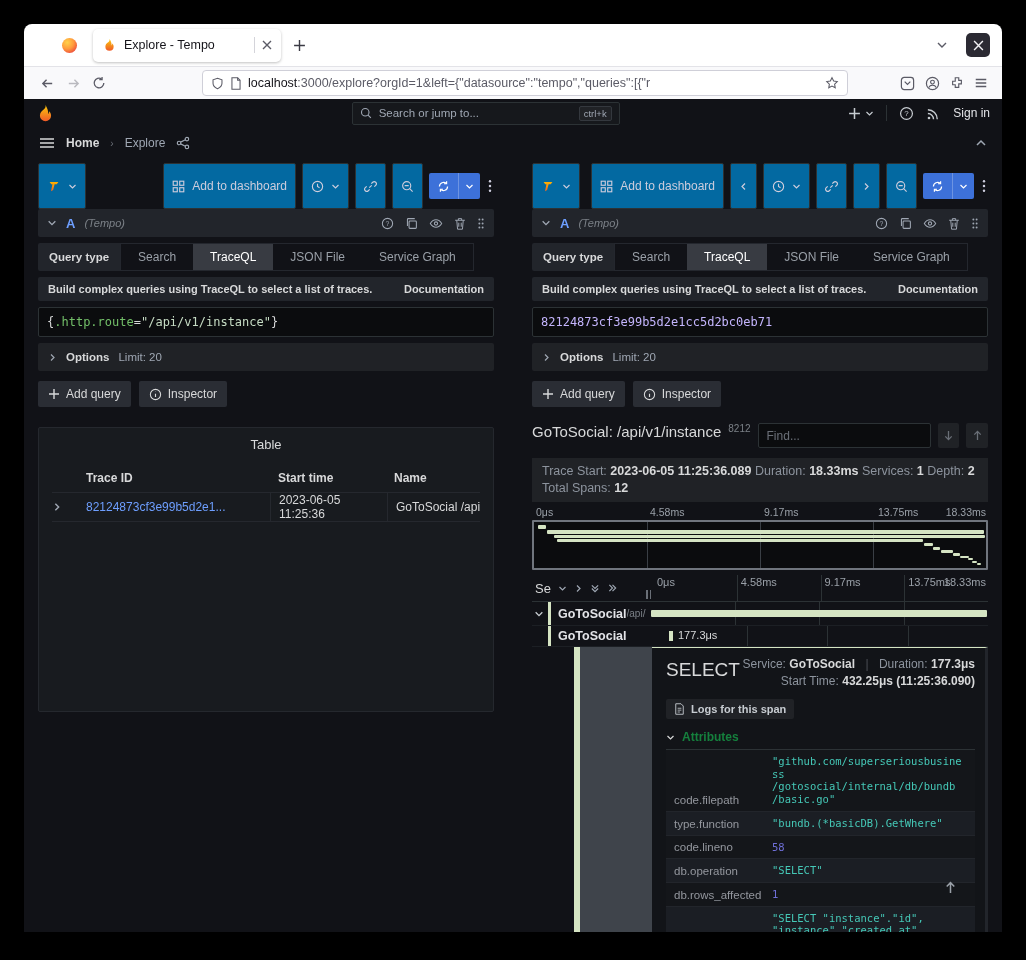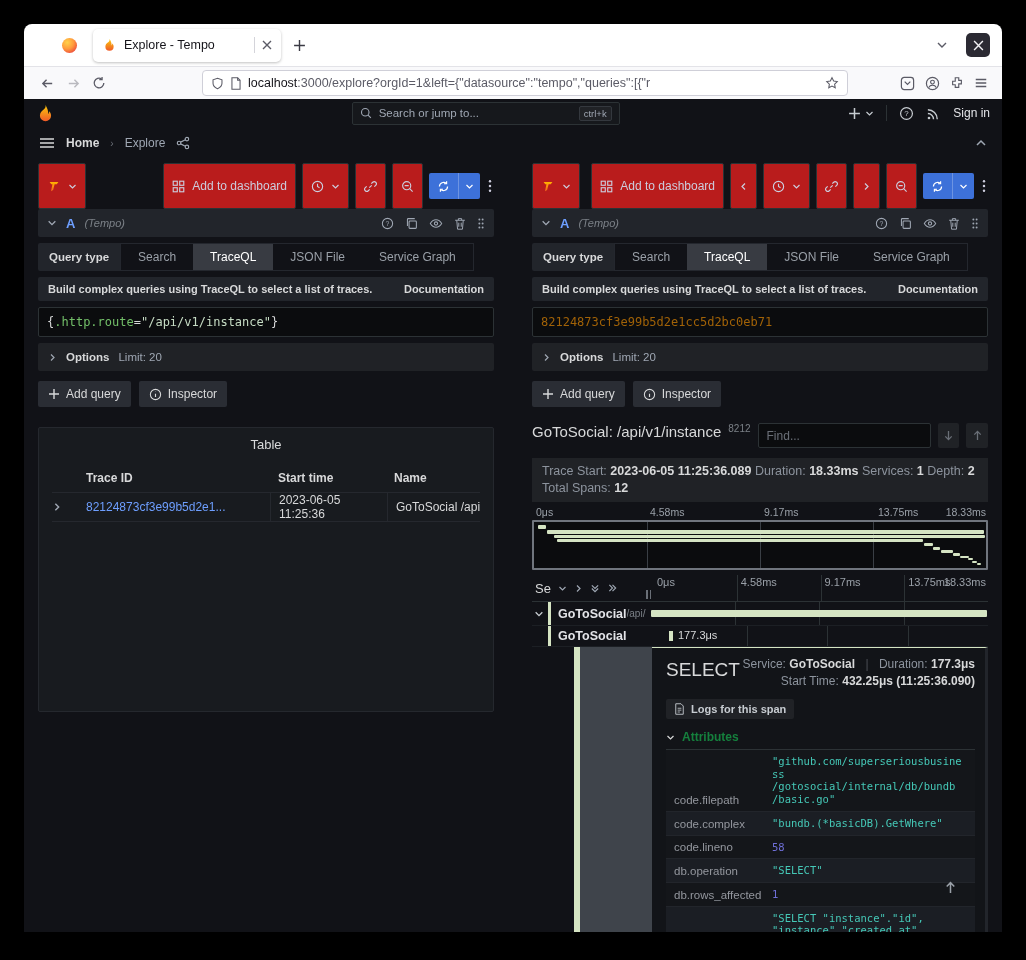--- a/index.html
+++ b/index.html
@@ -45,21 +45,21 @@
   .signin{font-size:12px;color:#e3e4e8;}
   .crumbbar{flex:0 0 32px;display:flex;align-items:center;gap:11px;padding:0 15px;font-size:12px;}
   .crumb-home{color:#d8d9da;font-weight:600;}
   .crumb-sep{color:#6a6f77;font-size:10px;}
   .crumb-cur{color:#9fa7b3;}
   .collapse-top{margin-left:auto;color:#9fa7b3;}
   .explore{flex:1;display:grid;grid-template-columns:1fr 1fr;gap:38px;padding:4px 14px 0;min-height:0;overflow:hidden;}
   .pane{display:flex;flex-direction:column;min-width:0;min-height:0;}
   
   .pane-toolbar{flex:0 0 36px;display:flex;align-items:center;justify-content:space-between;}
-  .ds-btn,.tb-btn{height:26px;border:1px solid #2c3235;border-radius:2px;background:#b91c1c;
+  .ds-btn,.tb-btn{height:26px;border:1px solid #2c3235;border-radius:2px;background:#0369a1;
          color:#ccccdc;display:flex;align-items:center;gap:7px;padding:9px 8px;font-size:12px;font-weight:500;}
   .tb-right{display:flex;align-items:center;gap:6px;}
   .refresh{height:26px;border-radius:2px;background:#3d71d9;color:#fff;display:flex;align-items:center;}
   .refresh .seg{padding:0 8px;display:flex;align-items:center;height:100%;}
   .refresh .seg+.seg{border-left:1px solid rgba(255,255,255,.25);padding:0 6px;}
   .kebab{color:#ccccdc;padding:0 2px;}
   
   .editor-head{flex:0 0 28px;background:#22252b;border-radius:2px;display:flex;align-items:center;
                gap:9px;padding:0 9px;}
   .q-letter{color:#6e9fff;font-weight:700;font-size:13px;}
@@ -71,21 +71,21 @@
   .radio{height:28px;display:flex;border:1px solid #24272e;background:#111217;box-sizing:border-box;}
   .radio-item{display:flex;align-items:center;padding:0 17px;font-size:12px;color:#9aa0a8;}
   .radio-item.active{background:#383b42;color:#fff;}
   .help-row{flex:0 0 24px;background:#22252b;border-radius:2px;display:flex;align-items:center;
             justify-content:space-between;padding:0 10px;font-size:11px;font-weight:700;color:#d8d9da;}
   .query-input{height:28px;margin-top:6px;background:#0b0c0e;border:1px solid #2c3235;border-radius:2px;
                display:flex;align-items:center;padding:0 8px;font-family:"DejaVu Sans Mono",monospace;
                font-size:12px;color:#d8d9da;}
   .q-prop{color:#73bf69;}
   .q-str{color:#c7ddc5;}
-  .q-green{color:#a16207;}
+  .q-green{color:#c4b5fd;}
   .options-row{flex:0 0 28px;margin-top:6px;background:#202226;border-radius:2px;display:flex;
                align-items:center;gap:9px;padding:0 10px;font-size:11.5px;}
   .opt-label{font-weight:700;color:#d8d9da;}
   .opt-sum{color:#9fa7b3;}
   .actions{display:flex;gap:8px;margin-top:10px;}
   .action-btn{height:26px;background:#2a2d34;border-radius:2px;color:#d8d9da;display:flex;
               align-items:center;gap:6px;padding:0 10px;font-size:12px;font-weight:500;}
   
   .table-panel{margin-top:20px;height:283px;border:1px solid #25282e;background:#181b1f;border-radius:2px;}
   .table-title{text-align:center;font-size:13px;color:#d8d9da;padding-top:9px;}
@@ -833,21 +833,21 @@
                 <span>Attributes</span>
               </div>
               <div class="attr-table">
                   <div class="attr-row">
                     <div class="attr-key">code.filepath</div>
                     <div class="attr-val string">"github.com/superseriousbusiness
 /gotosocial/internal/db/bundb
 /basic.go"</div>
                   </div>
                   <div class="attr-row">
-                    <div class="attr-key">code.complex</div>
+                    <div class="attr-key">type.function</div>
                     <div class="attr-val string">"bundb.(*basicDB).GetWhere"</div>
                   </div>
                   <div class="attr-row">
                     <div class="attr-key">code.lineno</div>
                     <div class="attr-val number">58</div>
                   </div>
                   <div class="attr-row">
                     <div class="attr-key">db.operation</div>
                     <div class="attr-val string">"SELECT"</div>
                   </div>

